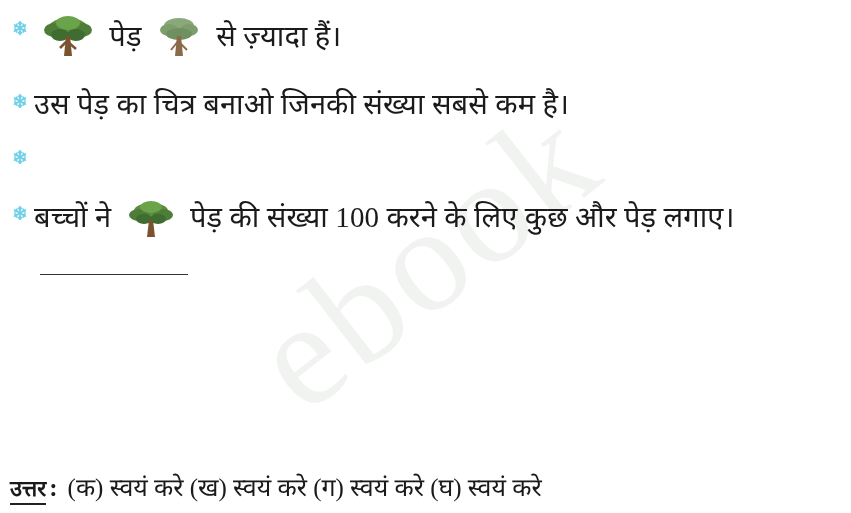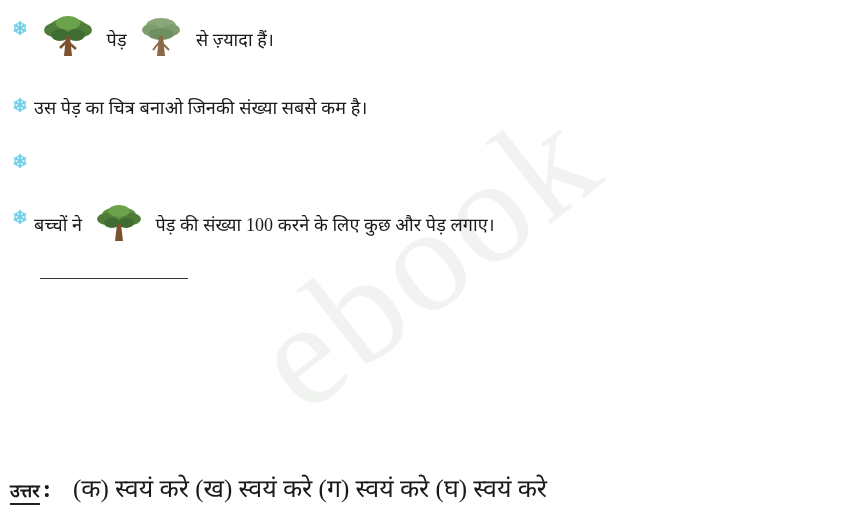--- a/index.html
+++ b/index.html
@@ -62,21 +62,21 @@
     padding-left: 2px;
     text-shadow: 0 0 1px #38b6d8;
   }
 
   .nobullet {
     flex: 0 0 auto;
     width: 22px;
   }
 
   .txt {
-    font-size: 18px;
+    font-size: 29px;
     line-height: 34px;
     letter-spacing: 0.1px;
   }
 
   .blank {
     display: inline-block;
     border-bottom: 1.6px solid #333;
     width: 150px;
     height: 20px;
     margin: 0 2px -2px 6px;
@@ -103,29 +103,29 @@
   }
 
   .answer-block {
     position: absolute;
     left: 10px;
     bottom: 8px;
     right: 14px;
     z-index: 2;
   }
   .answer-label {
-    font-size: 18px;
+    font-size: 22px;
     font-weight: bold;
     display: inline-block;
     border-bottom: 2px solid #222;
     padding-bottom: 1px;
   }
   .answer-text {
     font-size: 25px;
-    margin-left: 18px;
+    margin-left: 6px;
   }
   .answer-colon {
     font-size: 25px;
     font-weight: bold;
     margin-left: 3px;
   }
 </style>
 </head>
 <body>
 

